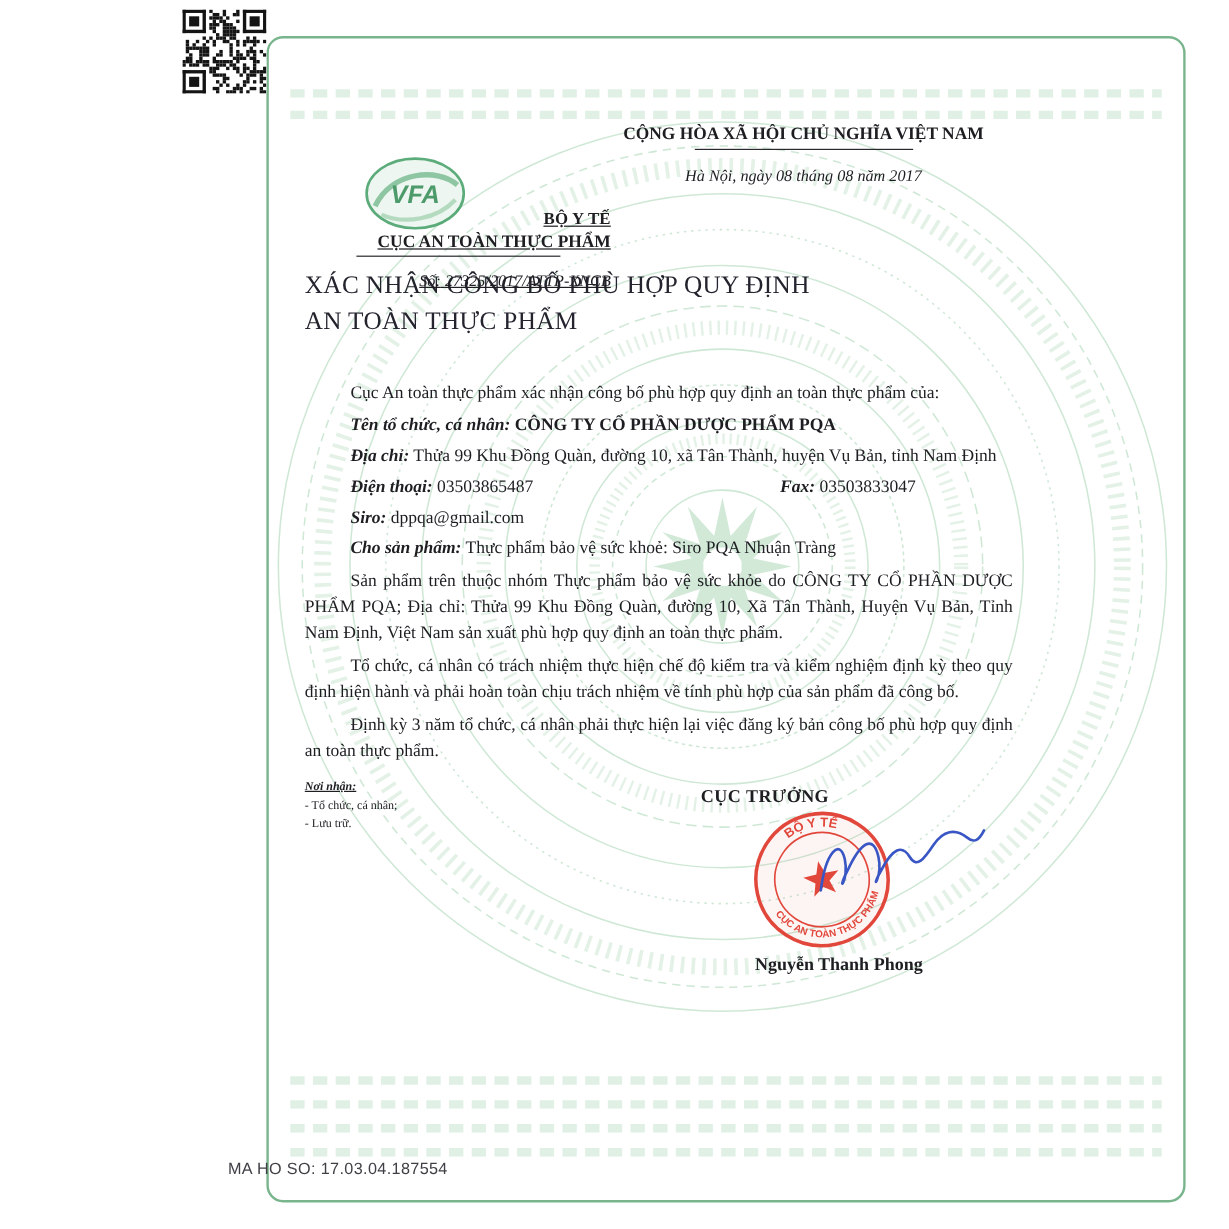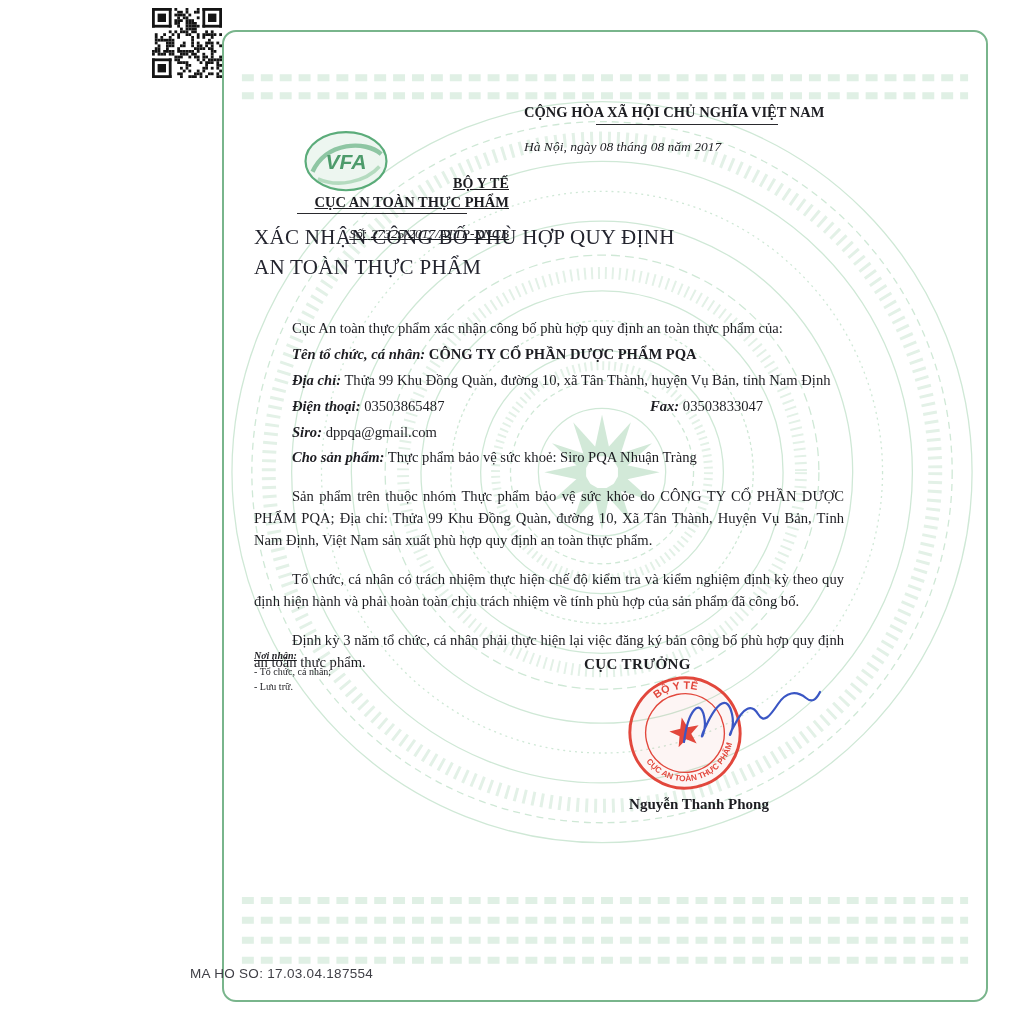--- a/index.html
+++ b/index.html
@@ -12,40 +12,40 @@
 
   
   .frame{position:absolute;left:222px;top:30px;width:766px;height:972px;box-sizing:border-box;
          border:2px solid #79b58c;border-radius:14px;background:#fff;}
   .watermark{position:absolute;left:0;top:0;width:100%;height:100%;z-index:0;pointer-events:none;}
 
   .content{position:absolute;left:30px;top:0;width:590px;height:100%;z-index:2;}
 
   
   .hdr-left{position:absolute;left:0;top:72px;width:255px;text-align:right;text-decoration:underline;}
-  .hdr-right{position:absolute;left:270px;top:72px;width:325px;}
+  .hdr-right{position:absolute;left:253px;top:72px;width:325px;text-align:center;}
   .vfa{position:absolute;left:48px;top:22px;width:88px;height:72px;z-index:1;opacity:.85;}
   .hdr-left > div, .hdr-right > div{position:relative;z-index:2;}
   .ministry{font-weight:bold;font-size:14px;letter-spacing:.2px;}
   .dept{font-weight:bold;font-size:14.5px;margin-top:2px;}
   .dept-rule{width:170px;height:1px;background:#2a2a2e;margin:2px auto 0;}
   .so-line{font-style:italic;font-size:13.5px;margin-top:12px;}
   .country{font-weight:bold;font-size:14.5px;}
   .motto{font-weight:bold;font-size:13.5px;margin-top:4px;}
   .motto-rule{width:182px;height:1px;background:#2a2a2e;margin:3px auto 0;}
   .date-line{font-style:italic;font-size:13.5px;margin-top:14px;}
 
   
   .title{position:absolute;top:190px;left:0;width:100%;text-align:left;
          font-weight:normal;font-size:21px;line-height:1.45;color:#23242e;letter-spacing:.3px;}
 
   
   .body{position:absolute;top:282px;left:0;width:590px;font-size:14.6px;line-height:1.5;}
   .body p{margin:4px 0;text-indent:38px;}
-  .body p.just{text-align:justify;margin-top:17px;}
+  .body p.just{text-align:justify;margin-top:5px;}
   .lbl{font-style:italic;font-weight:bold;}
   .val-strong{font-weight:bold;}
   .phone-line{position:relative;}
   .fax-group{position:absolute;left:358px;top:0;}
 
   
   .signoff{position:absolute;top:612px;left:0;width:590px;height:260px;}
   .recipients{position:absolute;left:0;top:4px;font-size:10px;line-height:1.55;}
   .recipients .rl{font-style:italic;font-weight:bold;text-decoration:underline;}
   .director-title{position:absolute;left:330px;top:12px;width:230px;text-align:left;

